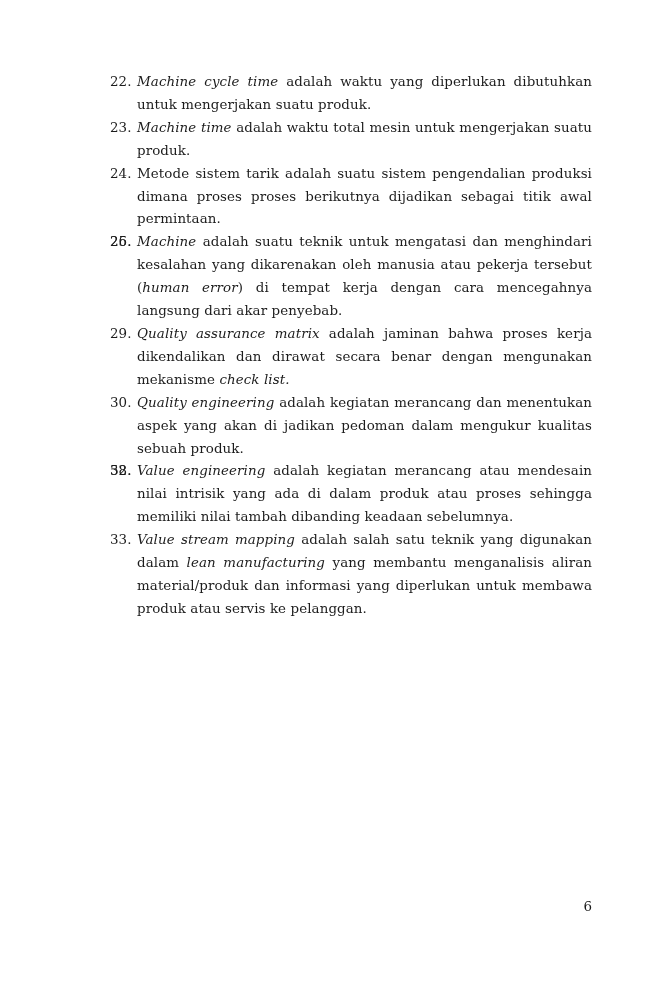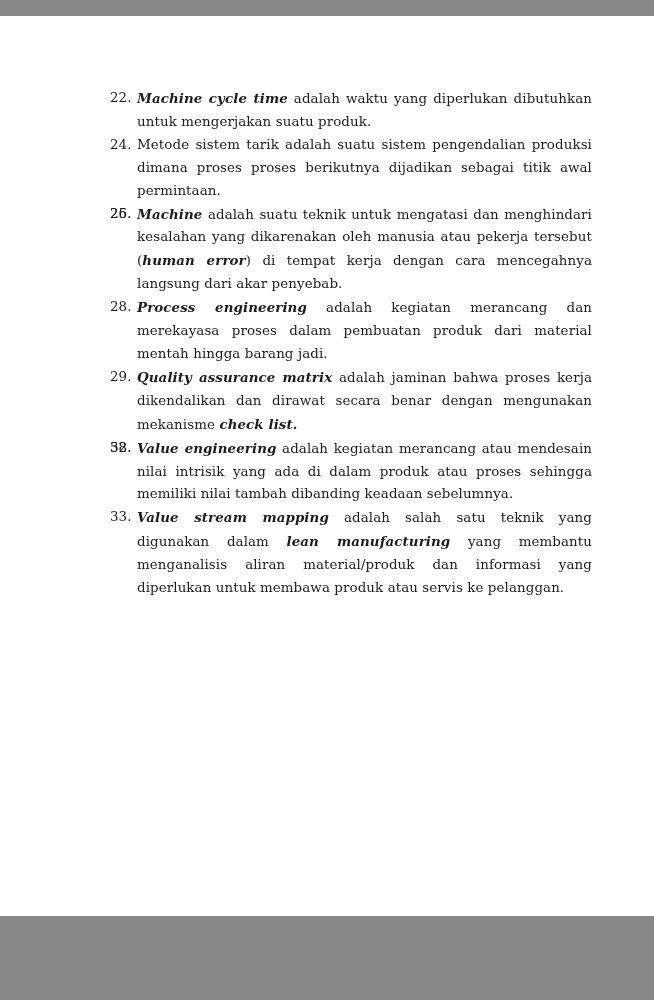--- a/index.html
+++ b/index.html
@@ -1,21 +1,21 @@
 <!DOCTYPE html>
 <html><head>
 <meta charset="utf-8">
 <style>
   * { margin: 0; padding: 0; box-sizing: border-box; }
   html, body { background: #888; }
   .page {
     position: relative;
     width: 654px;
-    height: 900px;
-    margin: 16px auto;
+    height: 1000px;
+    margin: 0 auto;
     background: #ffffff;
     font-family: "DejaVu Serif", "Liberation Serif", serif;
     color: #1c1c1c;
     overflow: hidden;
   }
   .content {
     position: absolute;
     left: 110px;
     top: 71px;
     width: 482px;
@@ -29,41 +29,41 @@
     letter-spacing: 0.1px;
   }
   .glossary-list .item .num {
     position: absolute;
     left: 0;
     top: 0;
     font-style: normal;
   }
   .glossary-list em {
     font-style: italic;
-    font-weight: bold;
   }
   .page-number {
     position: absolute;
     top: 896px;
     right: 62px;
     font-size: 13.4px;
     line-height: 22.9px;
   }
 </style>
 </head>
 <body>
 
 <div class="page">
   <div class="content">
     <div class="glossary-list">
         <div class="item"><span class="num">22.</span><span><em>Machine cycle time</em><span> adalah waktu yang diperlukan dibutuhkan untuk mengerjakan suatu produk.</span></span></div>
+        <div class="item"><span class="num">23.</span><span><em>Machine time</em><span> adalah waktu total mesin untuk mengerjakan suatu produk.</span></span></div>
         <div class="item"><span class="num">24.</span><span><span>Metode sistem tarik adalah suatu sistem pengendalian produksi dimana proses proses berikutnya dijadikan sebagai titik awal permintaan.</span></span></div>
         <div class="item"><span class="num">25.</span></div>
         <div class="item"><span class="num">26.</span><span><em>Machine</em><span> adalah suatu teknik untuk mengatasi dan menghindari kesalahan yang dikarenakan oleh manusia atau pekerja tersebut (</span><em>human error</em><span>) di tempat kerja dengan cara mencegahnya langsung dari akar penyebab.</span></span></div>
-        <div class="item"><span class="num">28.</span><span><em>Process engineering</em><span> adalah kegiatan merancang dan merekayasa proses dalam pembuatan produk dari material mentah hingga barang jadi.</span></span></div>
         <div class="item"><span class="num">29.</span><span><em>Quality assurance matrix</em><span> adalah jaminan bahwa proses kerja dikendalikan dan dirawat secara benar dengan mengunakan mekanisme </span><em>check list.</em></span></div>
+        <div class="item"><span class="num">30.</span><span><em>Quality engineering</em><span> adalah kegiatan merancang dan menentukan aspek yang akan di jadikan pedoman dalam mengukur kualitas sebuah produk.</span></span></div>
         <div class="item"><span class="num">58.</span></div>
         <div class="item"><span class="num">32.</span><span><em>Value engineering</em><span> adalah kegiatan merancang atau mendesain nilai intrisik yang ada di dalam produk atau proses sehingga memiliki nilai tambah dibanding keadaan sebelumnya.</span></span></div>
         <div class="item"><span class="num">33.</span><span><em>Value stream mapping</em><span> adalah salah satu teknik yang digunakan dalam </span><em>lean manufacturing</em><span> yang membantu menganalisis aliran material/produk dan informasi yang diperlukan untuk membawa produk atau servis ke pelanggan.</span></span></div>
       </div>
   </div>
   <div class="page-number">6</div>
 </div>
 
 </body></html>

